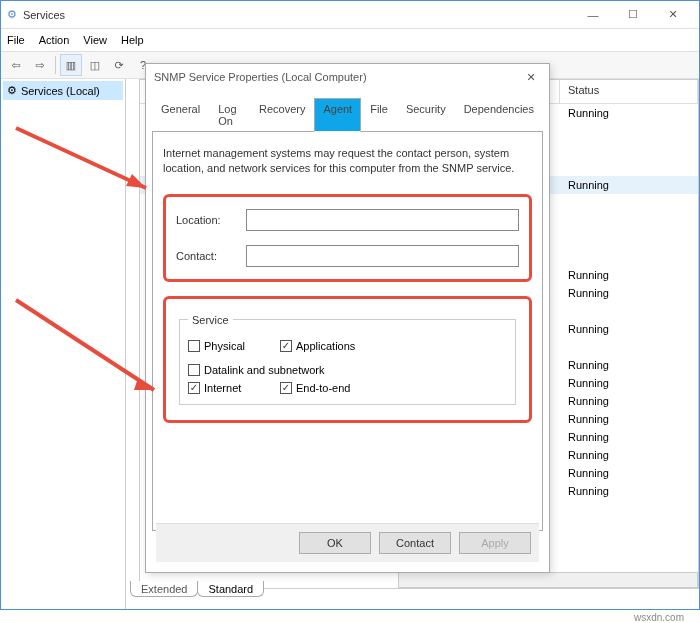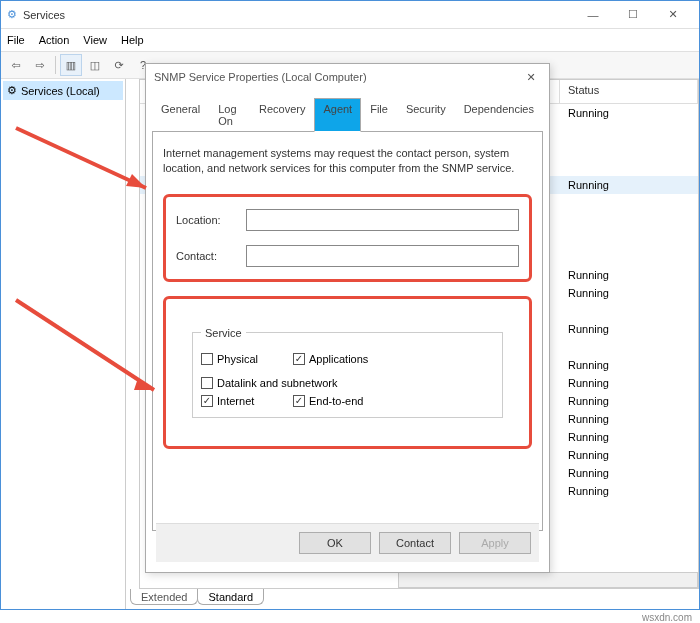--- a/index.html
+++ b/index.html
@@ -18,53 +18,53 @@
 .tree { width: 125px; border-right: 1px solid #ccc; padding: 2px; }
 .tree-item { padding: 3px 4px; background: #cce8ff; display: flex; align-items: center; gap: 4px; }
 .main { flex: 1; position: relative; overflow: hidden; }
 .list { position: absolute; top: 0; right: 0; bottom: 20px; width: 560px; border: 1px solid #ccc; }
 .list-hdr { display: flex; background: #fff; border-bottom: 1px solid #ddd; height: 24px; }
 .col { padding: 4px 8px; border-right: 1px solid #ddd; color: #333; }
 .list-rows { overflow: hidden; }
 .row { display: flex; height: 18px; align-items: center; }
 .row.sel { background: #e5f1fb; }
 .cell { padding: 0 8px; overflow: hidden; white-space: nowrap; }
-.tabs-bottom { position: absolute; bottom: 4px; left: 4px; height: 20px; display: flex; align-items: flex-end; }
+.tabs-bottom { position: absolute; bottom: 12px; left: 4px; height: 20px; display: flex; align-items: flex-end; }
 .btab { border: 1px solid #aaa; border-top: none; padding: 2px 10px 1px; background: #fff; border-radius: 0 0 6px 6px; margin-right: -1px; color: #555; }
 .btab.active { color: #000; }
 
 .dialog { position: absolute; left: 145px; top: 63px; width: 405px; height: 510px; background: #fff; border: 1px solid #aaa; box-shadow: 2px 2px 8px rgba(0,0,0,0.15); }
 .dlgtitle { height: 26px; display: flex; align-items: center; padding: 0 8px; color: #555; }
 .dlgtitle span.t { flex: 1; }
 .dlgclose { width: 20px; text-align: center; color: #555; }
 .tabstrip { display: flex; padding: 8px 6px 0 6px; }
 .tab { padding: 4px 8px; color: #444; border: 1px solid transparent; }
 .tab.active { border: 1px solid #aaa; border-bottom: 1px solid #fff; background: #0ea5e9; position: relative; z-index: 2; }
 .tabbody { border: 1px solid #aaa; margin: -1px 6px 6px 6px; height: 400px; padding: 14px 10px; position: relative; }
 .desc { color: #333; margin-bottom: 18px; line-height: 1.35; }
 .redbox { border: 3px solid #e74c3c; border-radius: 6px; padding: 12px 10px; margin-bottom: 14px; }
 .frow { display: flex; align-items: center; margin-bottom: 14px; }
 .frow:last-child { margin-bottom: 0; }
 .flabel { width: 70px; color: #333; }
 .finput { flex: 1; height: 22px; border: 1px solid #888; }
-fieldset { border: 1px solid #ccc; padding: 8px 8px 10px; margin: 16px; }
+fieldset { border: 1px solid #ccc; padding: 8px 8px 10px; margin: 3px; }
 legend { padding: 0 4px; color: #333; }
 .chkrow { display: flex; gap: 12px; margin-top: 6px; flex-wrap: wrap; }
 .chk { display: flex; align-items: flex-end; gap: 4px; min-width: 80px; }
 .box { width: 12px; height: 12px; border: 1px solid #555; display: inline-flex; align-items: center; justify-content: center; font-size: 10px; line-height: 1; color: #333; }
 .btns { position: absolute; right: 10px; bottom: 10px; display: flex; gap: 8px; background: #f0f0f0; padding: 8px; width: calc(100% - 20px); justify-content: flex-end; border-top: 1px solid #ddd; }
 .pbtn { width: 72px; height: 22px; border: 1px solid #adadad; background: #e1e1e1; text-align: center; line-height: 20px; color: #333; }
 .pbtn.dis { color: #aaa; }
 
 .arrow { position: absolute; }
 .arrow svg line { stroke: #e74c3c; stroke-width: 4; }
 .arrow svg polygon { fill: #e74c3c; }
 
 .hscroll { position: absolute; bottom: 0; right: 0; width: 300px; height: 16px; background: #f0f0f0; border: 1px solid #ccc; }
-.watermark { position: absolute; right: 8px; bottom: 0; font-size: 10px; color: #888; }
+.watermark { position: absolute; right: 16px; bottom: 0; font-size: 10px; color: #888; }
 </style>
 </head>
 <body>
 
 <div class="window">
   <div class="titlebar">
     <span class="gear">⚙</span>
     <span class="ttl">Services</span>
     <div class="winbtn">—</div>
     <div class="winbtn">☐</div>

